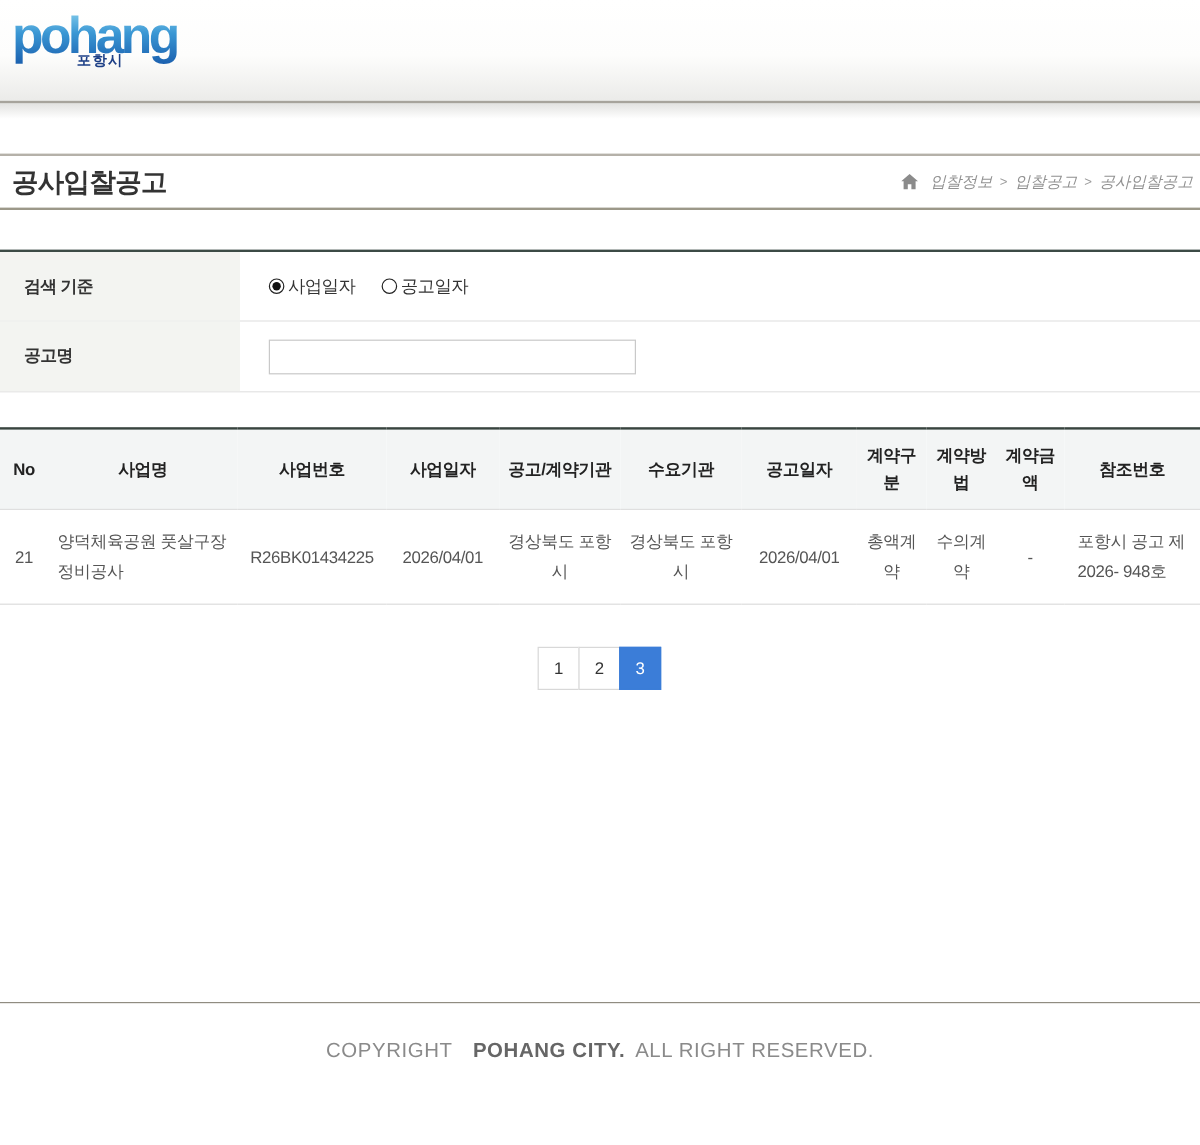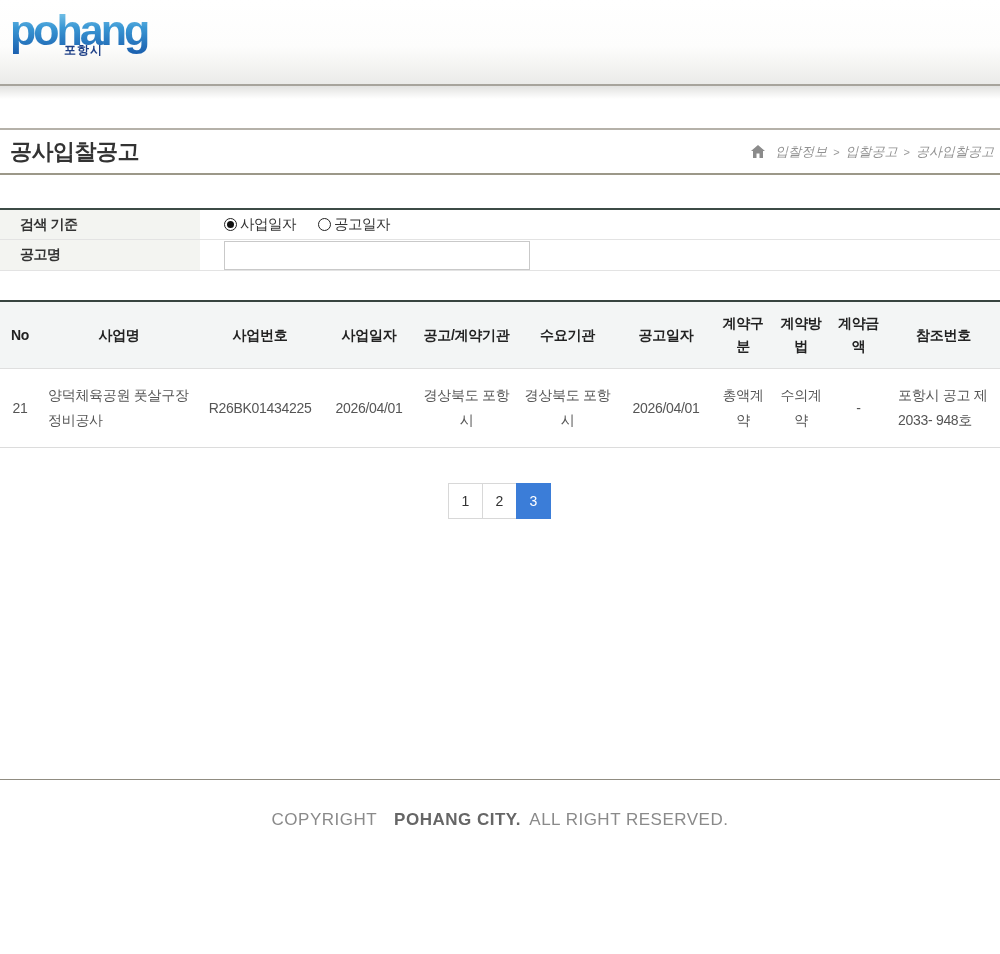--- a/index.html
+++ b/index.html
@@ -40,21 +40,21 @@
     gap:48px;
   }
   .page-title { font-size:22px; font-weight:bold; color:#333; letter-spacing:-0.5px; }
   .breadcrumb { display:flex; align-items:center; font-size:13px; color:#919191; white-space:nowrap; }
   .breadcrumb .home-ic { margin-right:6px; display:inline-flex; }
   .breadcrumb .crumb { margin:0 4px;font-style:italic; }
   .breadcrumb .sep { font-size:11px; color:#9a9a9a; margin:0 2px; }
 
   
   .search-form { margin-top:33px; border-top:2px solid #3c4b46; border-bottom:1px solid #e3e3e3; }
-  .form-row { display:flex; height:30px; border-bottom:1px solid #e3e3e3; }
+  .form-row { display:flex; height:58px; border-bottom:1px solid #e3e3e3; }
   .form-row:last-child { border-bottom:none;justify-content:flex-end; }
   .form-label {
     width:200px; background:#f3f4f1; display:flex; align-items:center;
     padding-left:20px; font-size:14px; font-weight:bold; color:#333; letter-spacing:-0.5px;
   }
   .form-field { flex:1; display:flex; align-items:center; padding-left:24px; font-size:14px; color:#333; }
 
   .radio-opt { display:inline-flex; align-items:center; cursor:pointer; margin-right:22px; font-size:14.5px; color:#333; letter-spacing:-0.5px; }
   .radio { width:13px; height:13px; border-radius:50%; border:1.5px solid #222; display:inline-block; position:relative; margin-right:3px; background:#fff; }
   .radio.checked::after { content:""; position:absolute; left:2px; top:2px; right:2px; bottom:2px; border-radius:50%; background:#111; }
@@ -190,21 +190,21 @@
       <td>21</td>
       <td class="cell-left">양덕체육공원 풋살구장 정비공사</td>
       <td class="cell-nowrap">R26BK01434225</td>
       <td class="cell-nowrap">2026/04/01</td>
       <td>경상북도 포항시</td>
       <td>경상북도 포항시</td>
       <td class="cell-nowrap">2026/04/01</td>
       <td>총액계약</td>
       <td>수의계약</td>
       <td>-</td>
-      <td class="cell-ref">포항시 공고 제 2033- 948호</td>
+      <td class="cell-ref">포항시 공고 제 2026- 948호</td>
     </tr>
   </tbody>
 </table>
 
 <div class="pagination">
   <div class="page-btn">1</div>
   <div class="page-btn">2</div>
   <div class="page-btn active">3</div>
 </div>
 

